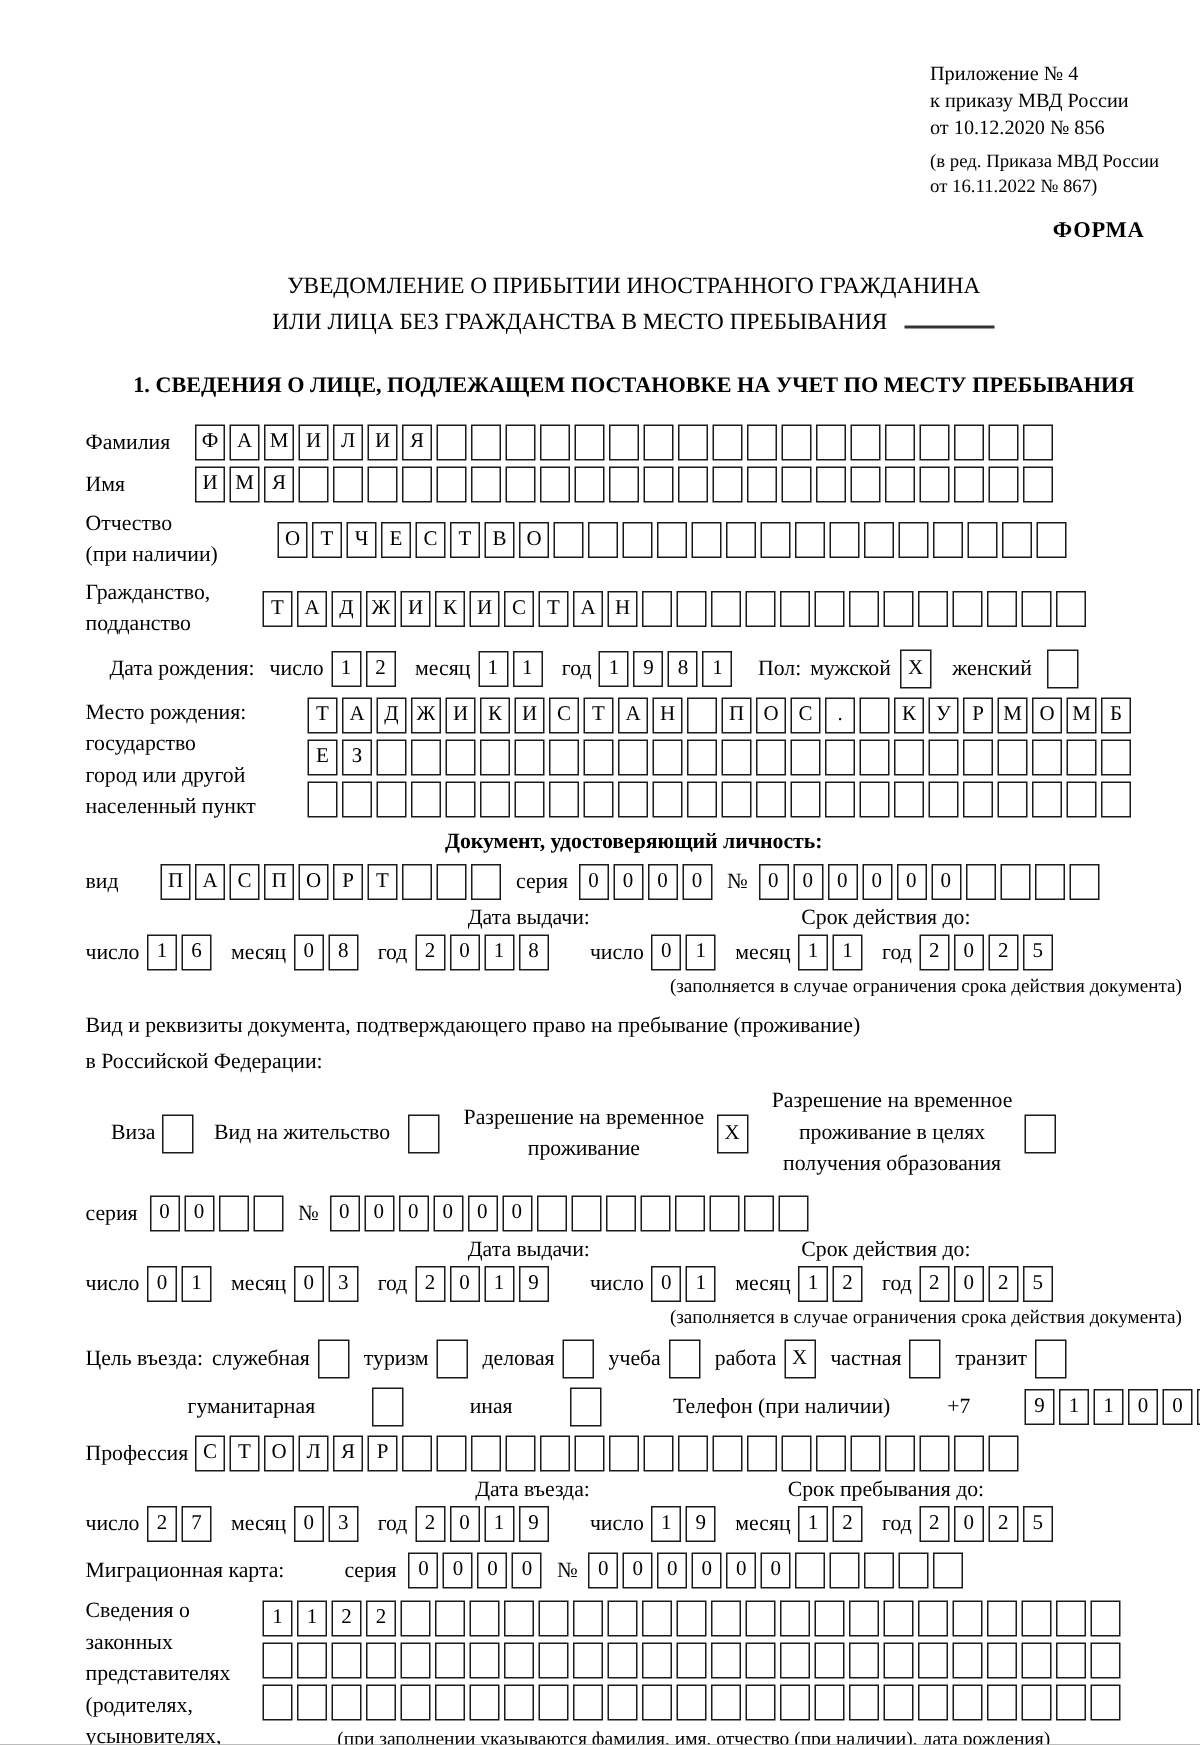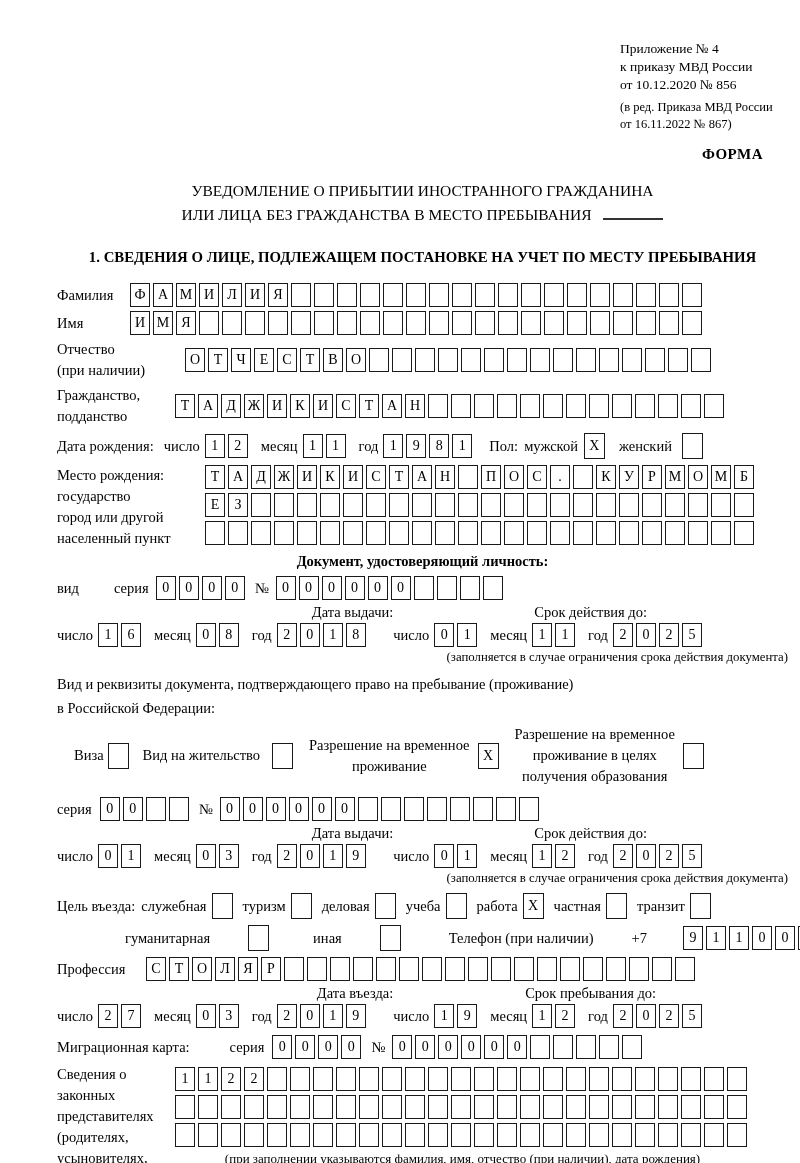--- a/index.html
+++ b/index.html
@@ -101,21 +101,21 @@
 
   <div class="frow top">
     <div class="lblcol w118">
       <div>Гражданство,</div>
       <div>подданство</div>
     </div>
     <span class="cells"><span class="cell">Т</span><span class="cell">А</span><span class="cell">Д</span><span class="cell">Ж</span><span class="cell">И</span><span class="cell">К</span><span class="cell">И</span><span class="cell">С</span><span class="cell">Т</span><span class="cell">А</span><span class="cell">Н</span><span class="cell"></span><span class="cell"></span><span class="cell"></span><span class="cell"></span><span class="cell"></span><span class="cell"></span><span class="cell"></span><span class="cell"></span><span class="cell"></span><span class="cell"></span><span class="cell"></span><span class="cell"></span><span class="cell"></span></span>
   </div>
 
   <div class="frow" style="margin-top:6px;">
-    <span class="lbl" style="margin-right:10px;">Дата рождения:</span>
+    <span class="lbl" style="margin-right:10px;margin-left:16px;">Дата рождения:</span>
     <span class="dl">число</span>
     <span class="cells"><span class="cell">1</span><span class="cell">2</span></span>
     <span class="dl ml">месяц</span>
     <span class="cells"><span class="cell">1</span><span class="cell">1</span></span>
     <span class="dl ml">год</span>
     <span class="cells"><span class="cell">1</span><span class="cell">9</span><span class="cell">8</span><span class="cell">1</span></span>
     <span class="lbl gap" style="margin-right:6px;">Пол:</span>
     <span class="lbl" style="margin-right:6px;">мужской</span>
     <span class="cb">X</span>
     <span class="lbl gap" style="margin-right:10px;">женский</span>
@@ -133,20 +133,21 @@
       <div class="cells"><span class="cell">Т</span><span class="cell">А</span><span class="cell">Д</span><span class="cell">Ж</span><span class="cell">И</span><span class="cell">К</span><span class="cell">И</span><span class="cell">С</span><span class="cell">Т</span><span class="cell">А</span><span class="cell">Н</span><span class="cell"></span><span class="cell">П</span><span class="cell">О</span><span class="cell">С</span><span class="cell">.</span><span class="cell"></span><span class="cell">К</span><span class="cell">У</span><span class="cell">Р</span><span class="cell">М</span><span class="cell">О</span><span class="cell">М</span><span class="cell">Б</span></div>
       <div class="cells"><span class="cell">Е</span><span class="cell">З</span><span class="cell"></span><span class="cell"></span><span class="cell"></span><span class="cell"></span><span class="cell"></span><span class="cell"></span><span class="cell"></span><span class="cell"></span><span class="cell"></span><span class="cell"></span><span class="cell"></span><span class="cell"></span><span class="cell"></span><span class="cell"></span><span class="cell"></span><span class="cell"></span><span class="cell"></span><span class="cell"></span><span class="cell"></span><span class="cell"></span><span class="cell"></span><span class="cell"></span></div>
       <div class="cells"><span class="cell"></span><span class="cell"></span><span class="cell"></span><span class="cell"></span><span class="cell"></span><span class="cell"></span><span class="cell"></span><span class="cell"></span><span class="cell"></span><span class="cell"></span><span class="cell"></span><span class="cell"></span><span class="cell"></span><span class="cell"></span><span class="cell"></span><span class="cell"></span><span class="cell"></span><span class="cell"></span><span class="cell"></span><span class="cell"></span><span class="cell"></span><span class="cell"></span><span class="cell"></span><span class="cell"></span></div>
     </div>
   </div>
 
   <div class="center-b">Документ, удостоверяющий личность:</div>
 
   <div class="frow">
     <span class="lbl w50">вид</span>
+    <span class="cells"><span class="cell">П</span><span class="cell">А</span><span class="cell">С</span><span class="cell">П</span><span class="cell">О</span><span class="cell">Р</span><span class="cell">Т</span><span class="cell"></span><span class="cell"></span><span class="cell"></span></span>
     <span class="mid">серия</span>
     <span class="cells"><span class="cell">0</span><span class="cell">0</span><span class="cell">0</span><span class="cell">0</span></span>
     <span class="mid">№</span>
     <span class="cells"><span class="cell">0</span><span class="cell">0</span><span class="cell">0</span><span class="cell">0</span><span class="cell">0</span><span class="cell">0</span><span class="cell"></span><span class="cell"></span><span class="cell"></span><span class="cell"></span></span>
   </div>
 
   <div class="heads">
     <span class="h-l">Дата выдачи:</span>
     <span class="h-r">Срок действия до:</span>
   </div>
@@ -243,21 +244,21 @@
   <div class="frow" style="margin-top:6px;gap:30px;">
     <span class="lbl ind68" style="margin-right:8px;">гуманитарная</span>
     <span class="cb"></span>
     <span class="lbl gap" style="margin-right:8px;">иная</span>
     <span class="cb"></span>
     <span class="lbl gap2">Телефон (при наличии)</span>
     <span class="lbl" style="margin-right:6px;">+7</span>
     <span class="cells"><span class="cell">9</span><span class="cell">1</span><span class="cell">1</span><span class="cell">0</span><span class="cell">0</span><span class="cell">0</span><span class="cell">0</span><span class="cell">0</span><span class="cell">0</span><span class="cell"></span></span>
   </div>
 
-  <div class="frow" style="margin-top:6px;gap:16px;">
+  <div class="frow" style="margin-top:6px;">
     <span class="lbl w73">Профессия</span>
     <span class="cells"><span class="cell">С</span><span class="cell">Т</span><span class="cell">О</span><span class="cell">Л</span><span class="cell">Я</span><span class="cell">Р</span><span class="cell"></span><span class="cell"></span><span class="cell"></span><span class="cell"></span><span class="cell"></span><span class="cell"></span><span class="cell"></span><span class="cell"></span><span class="cell"></span><span class="cell"></span><span class="cell"></span><span class="cell"></span><span class="cell"></span><span class="cell"></span><span class="cell"></span><span class="cell"></span><span class="cell"></span><span class="cell"></span></span>
   </div>
 
   <div class="heads">
     <span class="h-l">Дата въезда:</span>
     <span class="h-r">Срок пребывания до:</span>
   </div>
   <div class="dates">
     <div class="col-l">

